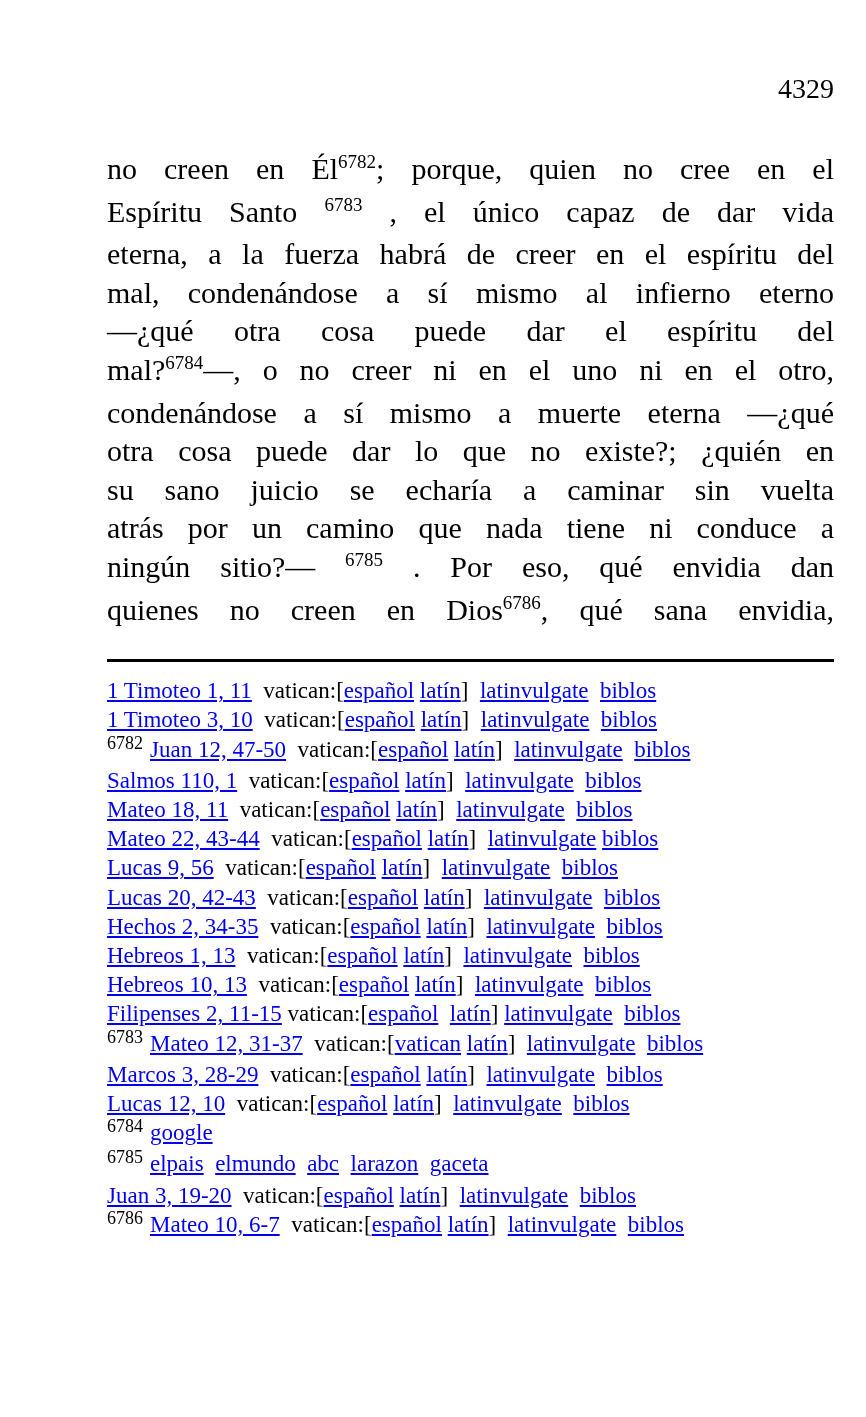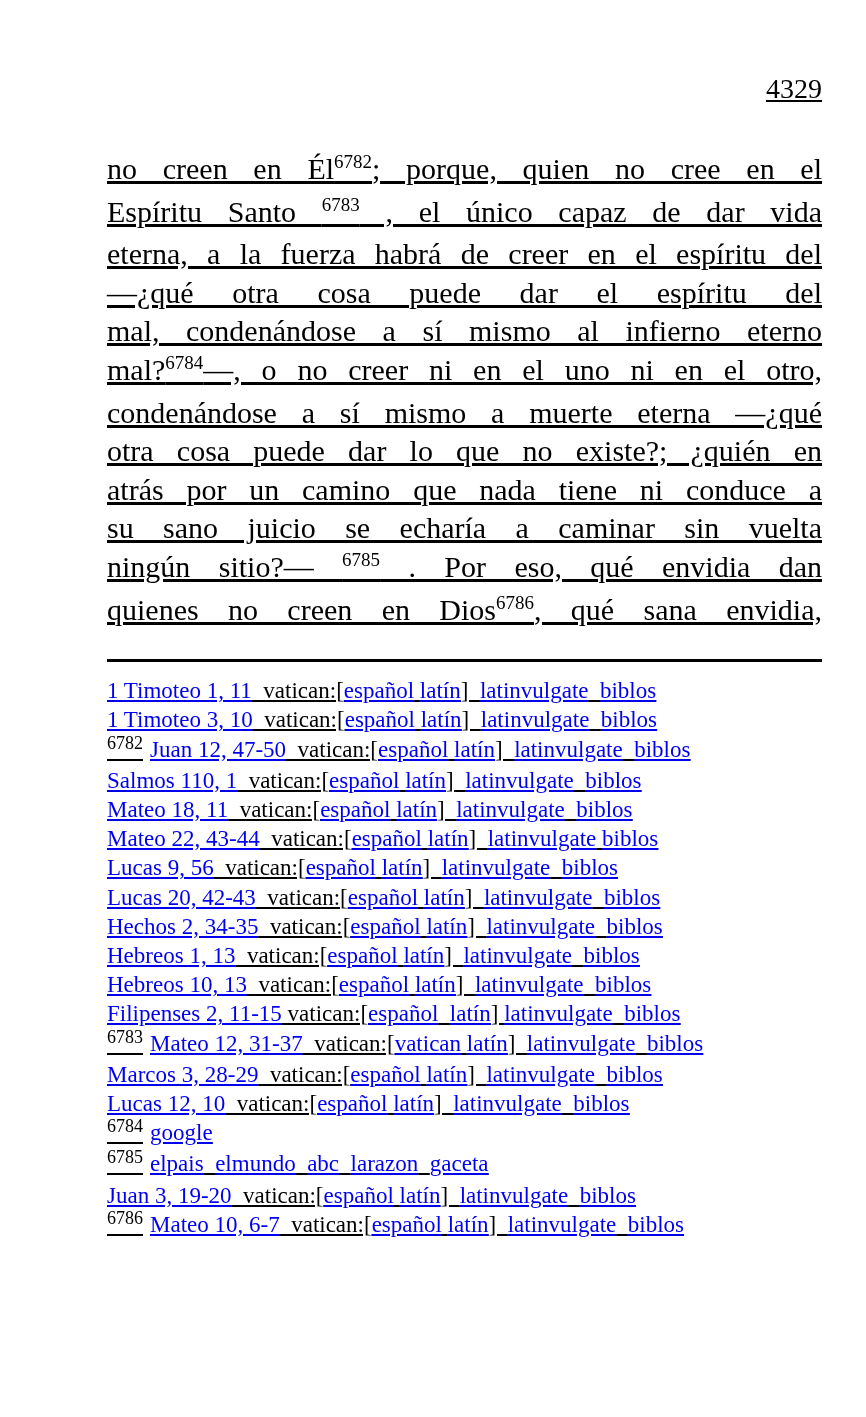--- a/index.html
+++ b/index.html
@@ -2,21 +2,21 @@
 <html><head>
 <meta charset="utf-8">
 <style>
   html, body { margin: 0; padding: 0; }
   body {
     width: 866px; height: 1417px;
     background: #ffffff; color: #000000;
     font-family: "Liberation Serif", "DejaVu Serif", serif;
     overflow: hidden;
   }
-  .page { padding-left: 107px; padding-right: 44px; text-decoration: underline; }
+  .page { padding-left: 107px; padding-right: 32px; }
   .page-number {
     margin-top: 74px;
     font-size: 28px; line-height: 30px;
     text-align: right;
   }
   .body-paragraph { margin-top: 46px; font-size: 30px; }
   .p-line {
     line-height: 38.6px;
     text-align: justify;
     text-align-last: justify;
@@ -45,27 +45,27 @@
 </style>
 </head>
 <body>
 
 <div class="page">
   <div class="page-number">4329</div>
   <div class="body-paragraph">
       <div class="p-line"><span>no creen en Él</span><span class="sup">6782</span><span>; porque, quien no cree en el</span></div>
       <div class="p-line"><span>Espíritu Santo </span><span class="sup">6783</span><span> , el único capaz de dar vida</span></div>
       <div class="p-line"><span>eterna, a la fuerza habrá de creer en el espíritu del</span></div>
+      <div class="p-line"><span>mal, condenándose a sí mismo al infierno eterno</span></div>
       <div class="p-line"><span>—¿qué otra cosa puede dar el espíritu del</span></div>
-      <div class="p-line"><span>mal, condenándose a sí mismo al infierno eterno</span></div>
       <div class="p-line"><span>mal?</span><span class="sup">6784</span><span>—, o no creer ni en el uno ni en el otro,</span></div>
       <div class="p-line"><span>condenándose a sí mismo a muerte eterna —¿qué</span></div>
       <div class="p-line"><span>otra cosa puede dar lo que no existe?; ¿quién en</span></div>
+      <div class="p-line"><span>su sano juicio se echaría a caminar sin vuelta</span></div>
       <div class="p-line"><span>atrás por un camino que nada tiene ni conduce a</span></div>
-      <div class="p-line"><span>su sano juicio se echaría a caminar sin vuelta</span></div>
       <div class="p-line"><span>ningún sitio?— </span><span class="sup">6785</span><span> . Por eso, qué envidia dan</span></div>
       <div class="p-line"><span>quienes no creen en Dios</span><span class="sup">6786</span><span>, qué sana envidia,</span></div>
     </div>
   <div class="separator"></div>
   <div class="footnotes">
       <div class="fn-line"><a class="lnk">1 Timoteo 1, 11</a><span>  vatican:[</span><a class="lnk">español</a><span> </span><a class="lnk">latín</a><span>]  </span><a class="lnk">latinvulgate</a><span>  </span><a class="lnk">biblos</a></div>
       <div class="fn-line"><a class="lnk">1 Timoteo 3, 10</a><span>  vatican:[</span><a class="lnk">español</a><span> </span><a class="lnk">latín</a><span>]  </span><a class="lnk">latinvulgate</a><span>  </span><a class="lnk">biblos</a></div>
       <div class="fn-line"><span class="fn-sup">6782</span><a class="lnk">Juan 12, 47-50</a><span>  vatican:[</span><a class="lnk">español</a><span> </span><a class="lnk">latín</a><span>]  </span><a class="lnk">latinvulgate</a><span>  </span><a class="lnk">biblos</a></div>
       <div class="fn-line"><a class="lnk">Salmos 110, 1</a><span>  vatican:[</span><a class="lnk">español</a><span> </span><a class="lnk">latín</a><span>]  </span><a class="lnk">latinvulgate</a><span>  </span><a class="lnk">biblos</a></div>
       <div class="fn-line"><a class="lnk">Mateo 18, 11</a><span>  vatican:[</span><a class="lnk">español</a><span> </span><a class="lnk">latín</a><span>]  </span><a class="lnk">latinvulgate</a><span>  </span><a class="lnk">biblos</a></div>

